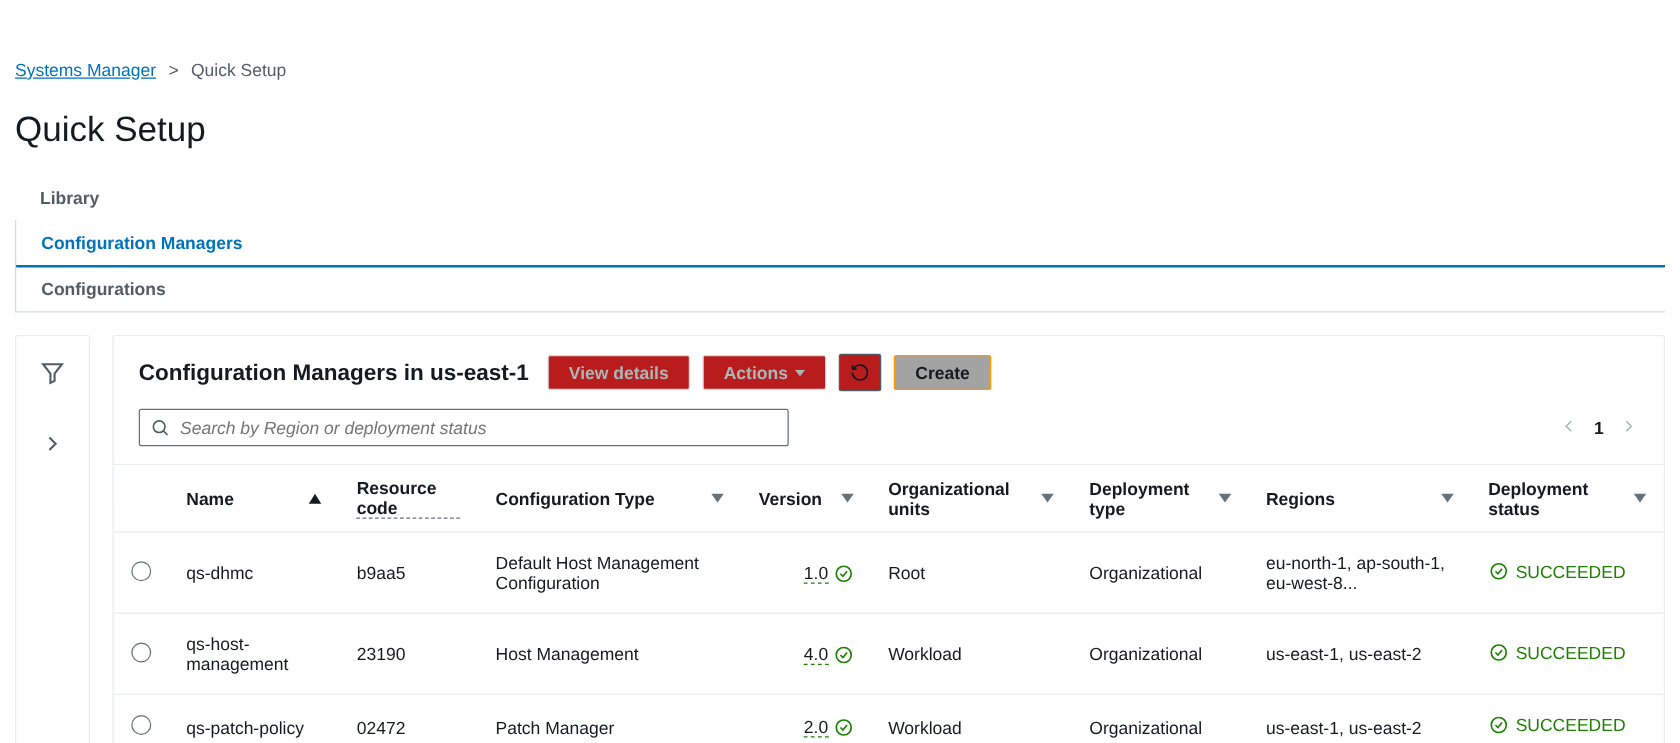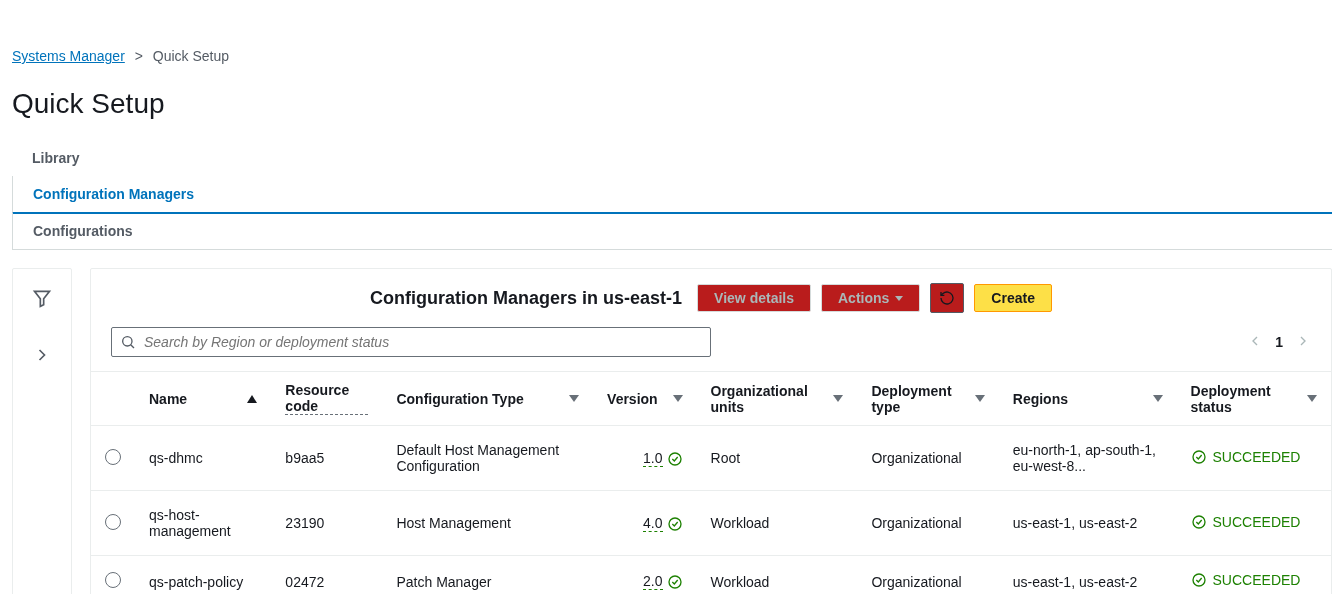--- a/index.html
+++ b/index.html
@@ -67,21 +67,21 @@
   .content-panel {
     flex: 1;
     border: 1px solid #eaeded;
     border-radius: 2px;
     background: #fff;
     min-width: 0;
     overflow: hidden;
   }
   .panel-header {
     display: flex;
-    justify-content: center;
+    justify-content: flex-start;
     align-items: center;
     padding: 14px 20px 8px 20px;
     gap: 15px;
   }
   .panel-title { font-size: 18px; font-weight: 700; }
   .actions-row { display: flex; gap: 10px; align-items: center; }
   .btn {
     border: 1px solid #545b64;
     background: #b91c1c;
     color: #16191f;
@@ -94,21 +94,21 @@
     align-items: center;
     gap: 6px;
   }
   .btn:disabled, .btn.disabled {
     border-color: #d5dbdb;
     color: #aab7b8;
     cursor: default;
   }
   .btn.icon-only { padding: 6px 8px; }
   .btn.primary {
-    background: #fde047;
+    background: #a3a3a3;
     border-color: #ff9900;
     color: #16191f;
   }
   .caret-down {
     display: inline-block;
     width: 0; height: 0;
     border-left: 4px solid transparent;
     border-right: 4px solid transparent;
     border-top: 5px solid #aab7b8;
   }
@@ -117,21 +117,21 @@
     align-items: center;
     justify-content: space-between;
     padding: 6px 20px 14px 20px;
   }
   .search-box {
     display: flex;
     align-items: center;
     border: 1px solid #687078;
     border-radius: 2px;
     padding: 5px 8px;
-    width: 600px;
+    width: 520px;
     background: #fff;
   }
   .search-box svg { stroke: #545b64; fill: none; margin-right: 6px; flex-shrink: 0; }
   .search-box input {
     border: none; outline: none;
     font-size: 14px;
     flex: 1;
     font-style: italic;
     color: #687078;
   }

